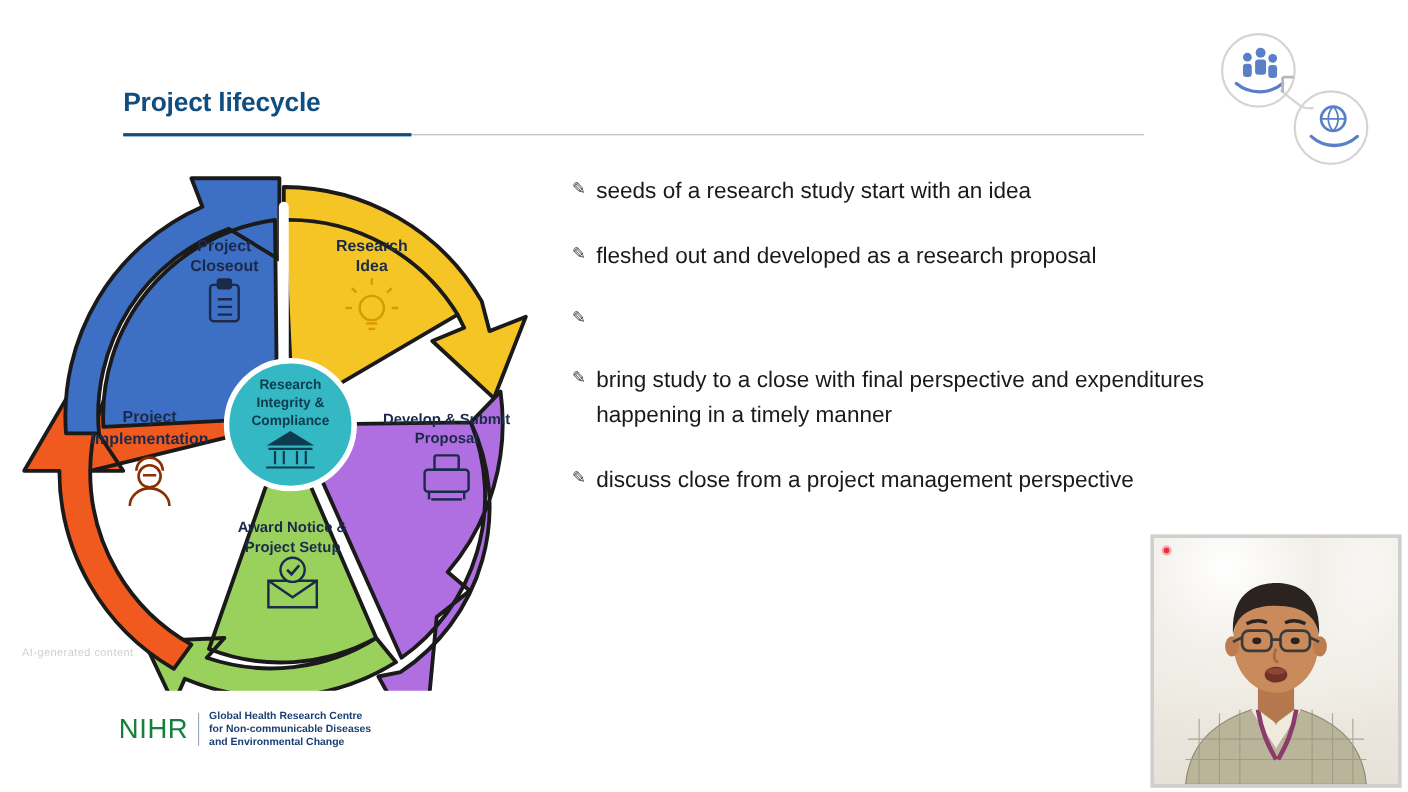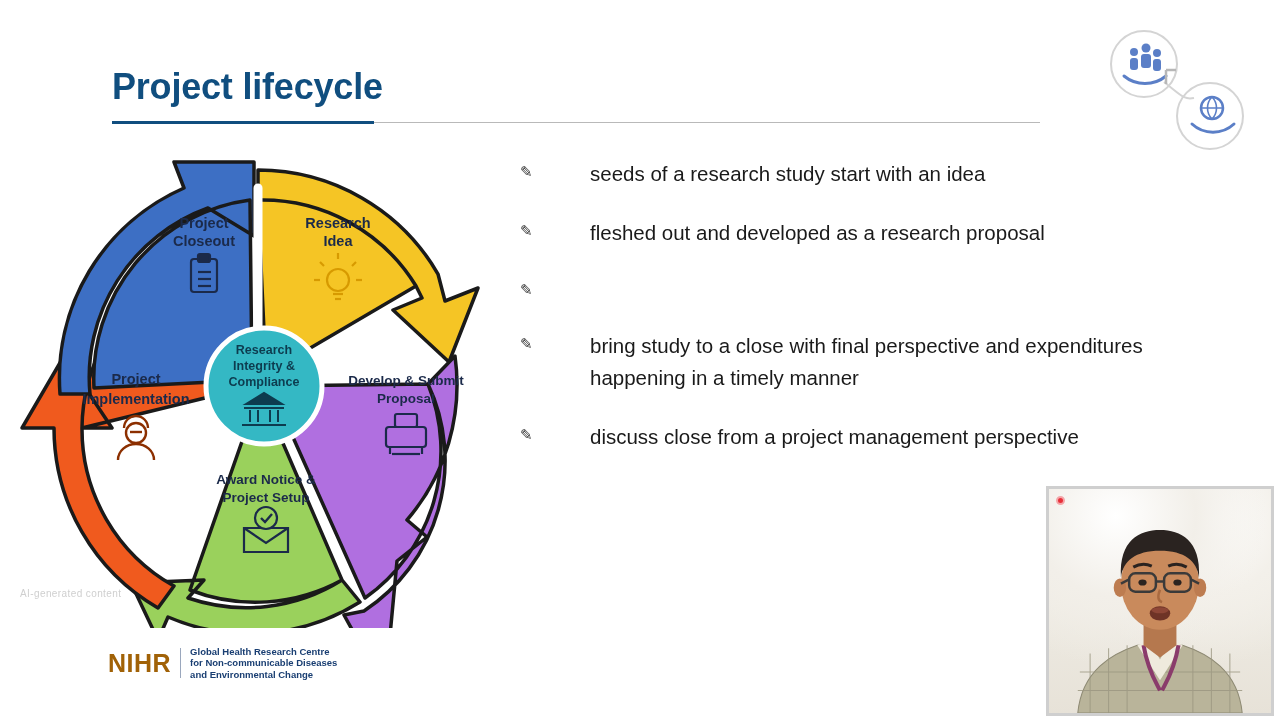--- a/index.html
+++ b/index.html
@@ -12,22 +12,22 @@
     height: 720px;
     position: relative;
     overflow: hidden;
     font-family: "Liberation Sans", sans-serif;
   }
 
   
   .slide-title {
     position: absolute;
     left: 112px;
-    top: 66px;
-    font-size: 36px;
+    top: 80px;
+    font-size: 24px;
     font-weight: bold;
     color: #104e7f;
     letter-spacing: -0.2px;
   }
   .title-rule {
     position: absolute;
     left: 112px;
     top: 122px;
     width: 928px;
     height: 1px;
@@ -85,23 +85,23 @@
   .nihr {
     position: absolute;
     left: 108px;
     top: 645px;
     display: flex;
     align-items: center;
     height: 36px;
   }
   .nihr-word {
     font-family: "Liberation Sans", sans-serif;
-    font-weight: bold;
+    font-weight: normal;
     font-size: 25px;
-    color: #a16207;
+    color: #15803d;
     letter-spacing: 0.5px;
   }
   .nihr-div {
     width: 1px;
     height: 30px;
     background: #9aa7bd;
     margin: 0 9px;
   }
   .nihr-sub {
     font-size: 9.5px;
@@ -128,21 +128,20 @@
     color: #333;
     font-size: 15px;
     line-height: 26px;
     padding-top: 1px;
   }
   .bullet-text {
     font-size: 20.5px;
     line-height: 32px;
     color: #1a1a1a;
     max-width: 560px;
-    margin-left: 48px;
   }
 
   
   .webcam {
     position: absolute;
     left: 1046px;
     top: 486px;
     width: 222px;
     height: 224px;
     border: 3px solid #cfcfcf;

